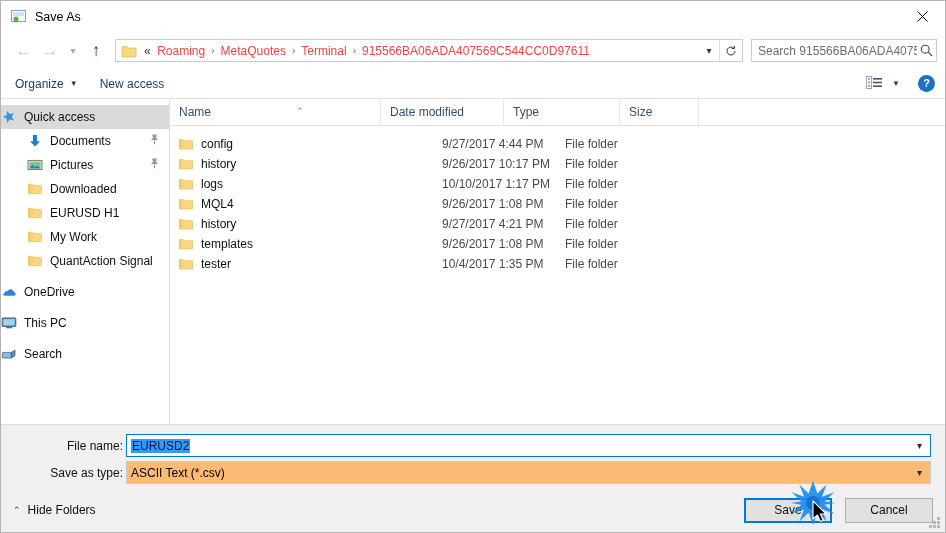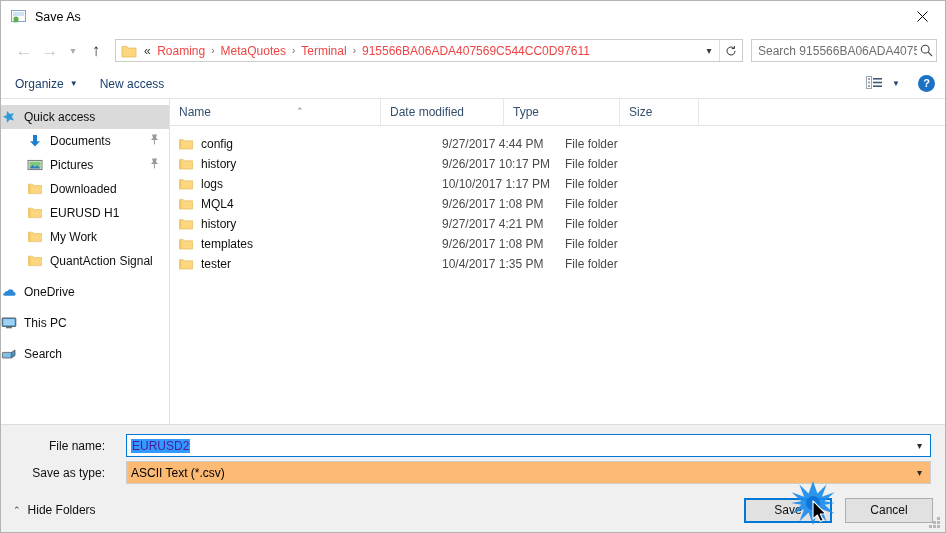--- a/index.html
+++ b/index.html
@@ -308,21 +308,21 @@
   }
   .frm-row {
     display: flex;
     align-items: center;
     height: 23px;
     margin-bottom: 4px;
   }
   .frm-label {
     width: 125px;
     text-align: right;
-    padding-right: 21px;
+    padding-right: 3px;
     box-sizing: border-box;
     font-size: 12px;
     color: #0f0f0f;
   }
   .combo {
     height: 23px;
     width: 805px;
     box-sizing: border-box;
     display: flex;
     align-items: center;
@@ -337,21 +337,21 @@
     background: #fdba74;
   }
   .combo-val {
     flex: 1 1 auto;
     padding-left: 4px;
     white-space: nowrap;
     overflow: hidden;
   }
   .sel-text {
     background: #3399ff;
-    color: #4c1d95;
+    color: #0f172a;
     padding: 1px 1px;
   }
   .combo-arrow {
     width: 21px;
     text-align: center;
     font-size: 10px;
     color: #2b2b2b;
   }
 
   

